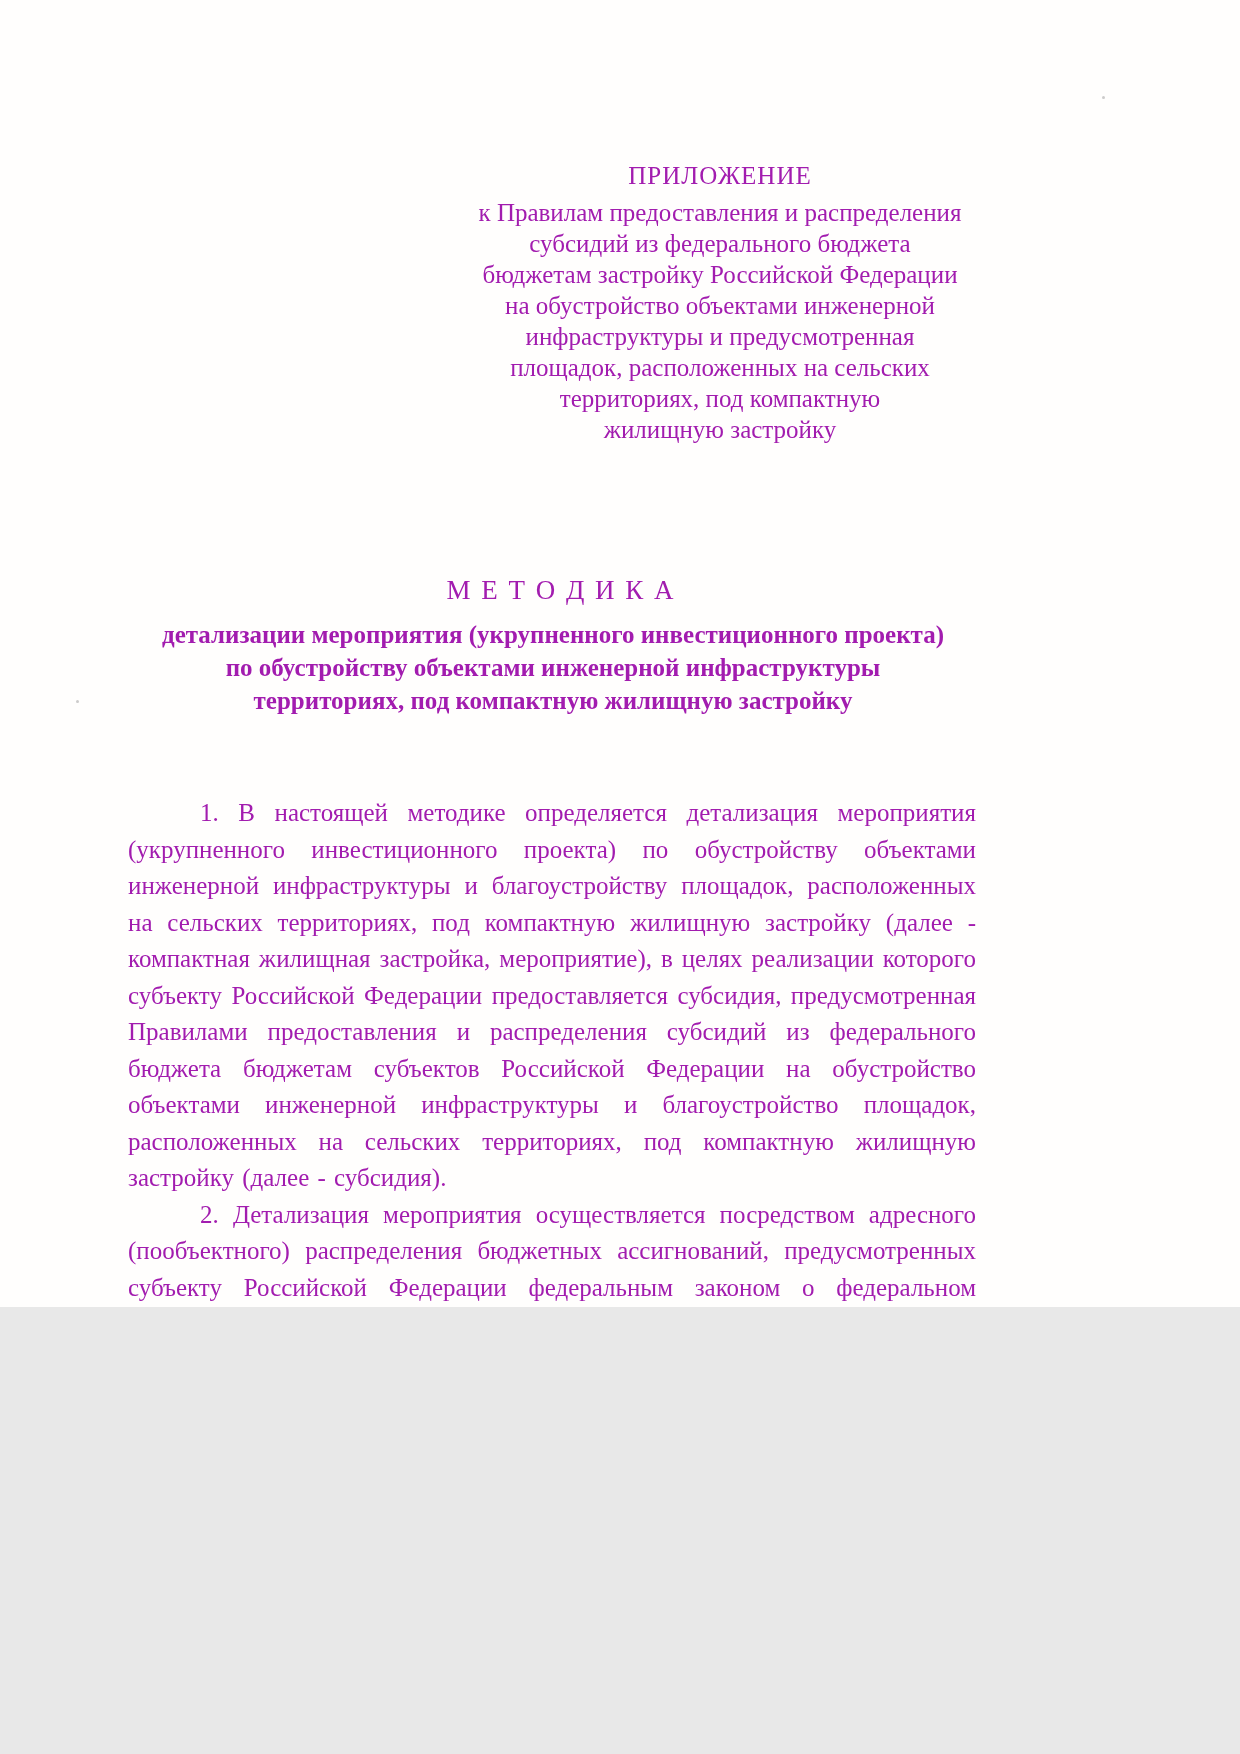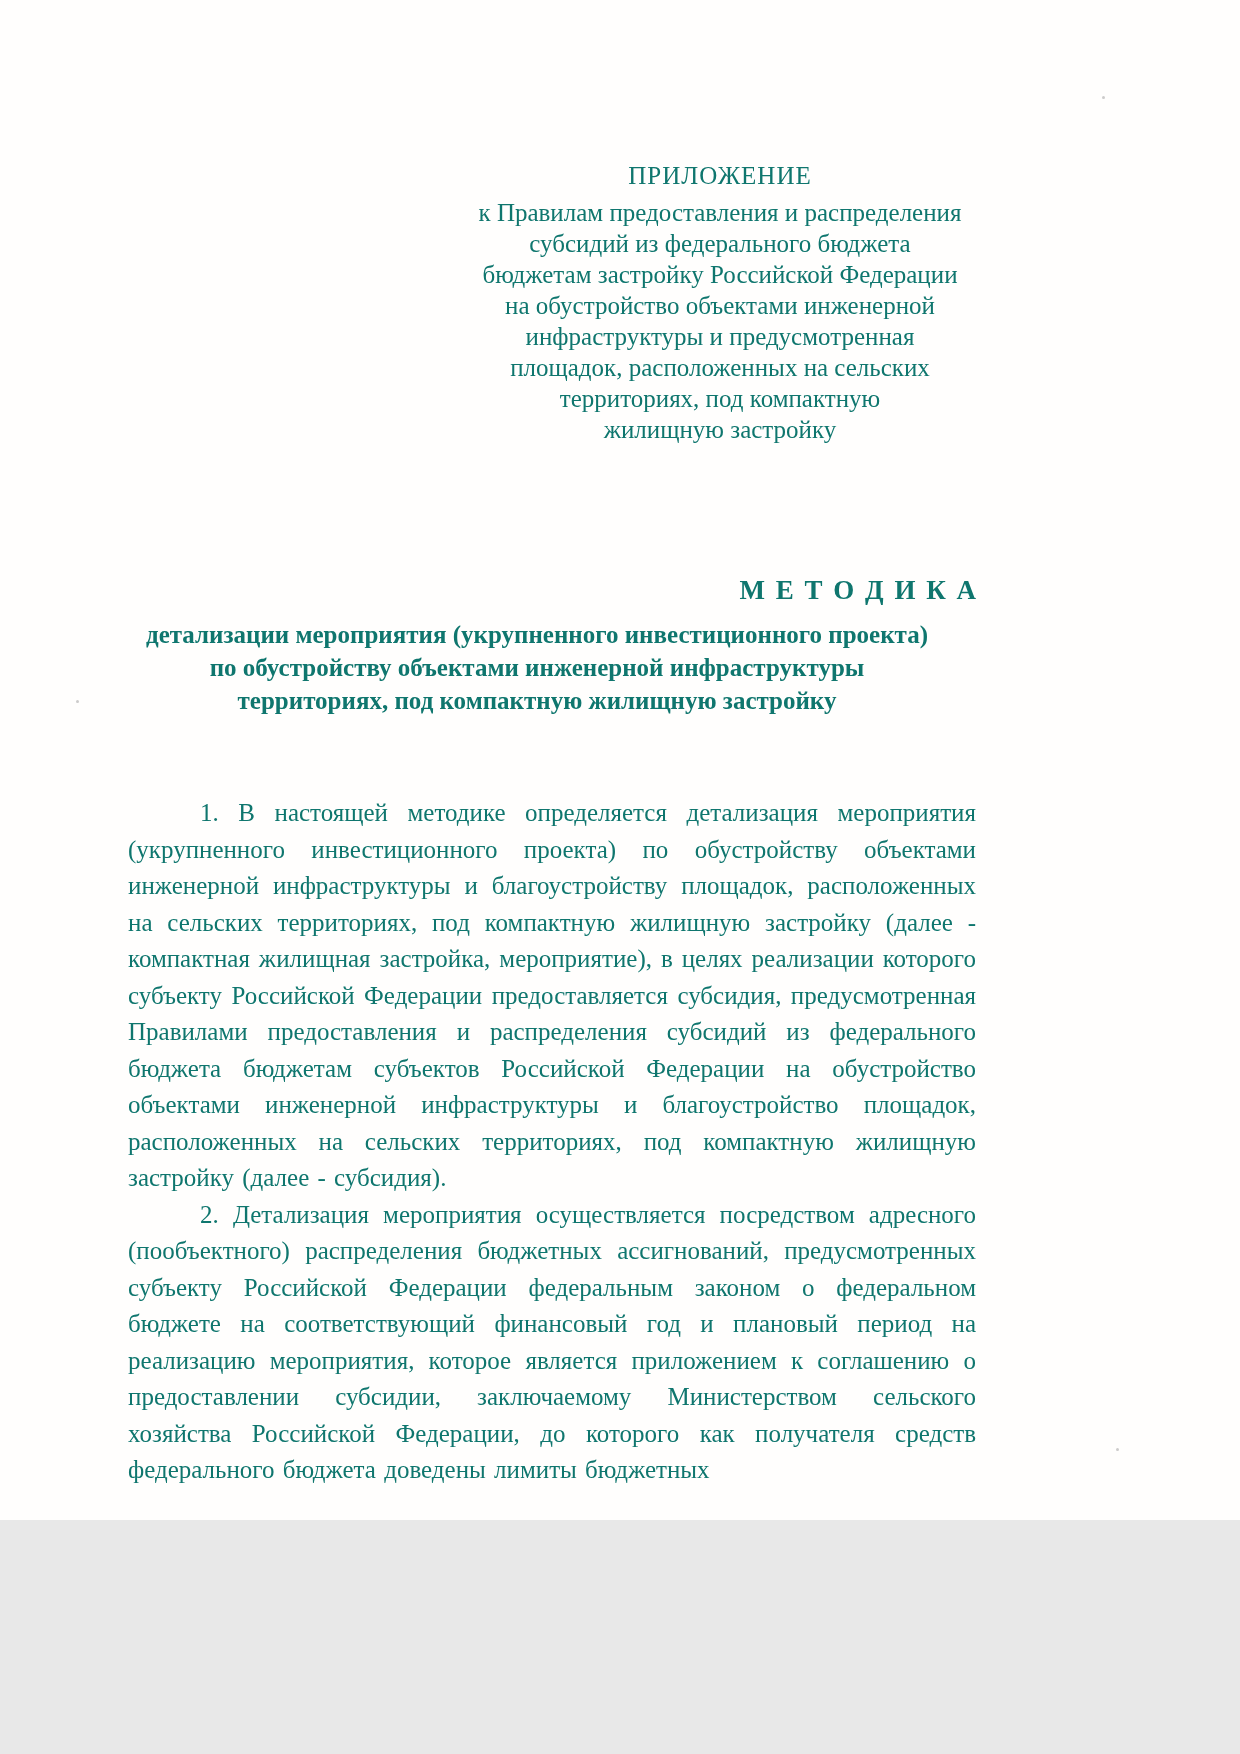--- a/index.html
+++ b/index.html
@@ -3,24 +3,24 @@
 <meta charset="utf-8">
 <style>
   html, body {
     margin: 0;
     padding: 0;
     background: #e8e8e8;
   }
   .page {
     position: relative;
     width: 1240px;
-    height: 1520px;
+    height: 1307px;
     margin: 0 auto;
     background: #fffefd;
-    color: #0f766e;
+    color: #a21caf;
     font-family: "Liberation Serif", "DejaVu Serif", serif;
     overflow: hidden;
   }
   
   .annex-block {
     position: absolute;
     top: 160px;
     left: 455px;
     width: 530px;
     text-align: center;
@@ -28,31 +28,31 @@
     line-height: 31px;
   }
   .annex-title {
     margin-bottom: 6px;
     letter-spacing: 1px;
   }
   
   .doc-title {
     position: absolute;
     top: 575px;
-    left: 128px;
+    left: 136px;
     width: 850px;
-    text-align: right;
-    font-weight: bold;
+    text-align: center;
+    font-weight: normal;
     font-size: 27px;
     letter-spacing: 2px;
   }
   .doc-subtitle {
     position: absolute;
     top: 618px;
-    left: 112px;
+    left: 128px;
     width: 850px;
     text-align: center;
     font-weight: bold;
     font-size: 25px;
     line-height: 33px;
   }
   
   .doc-body {
     position: absolute;
     top: 795px;

